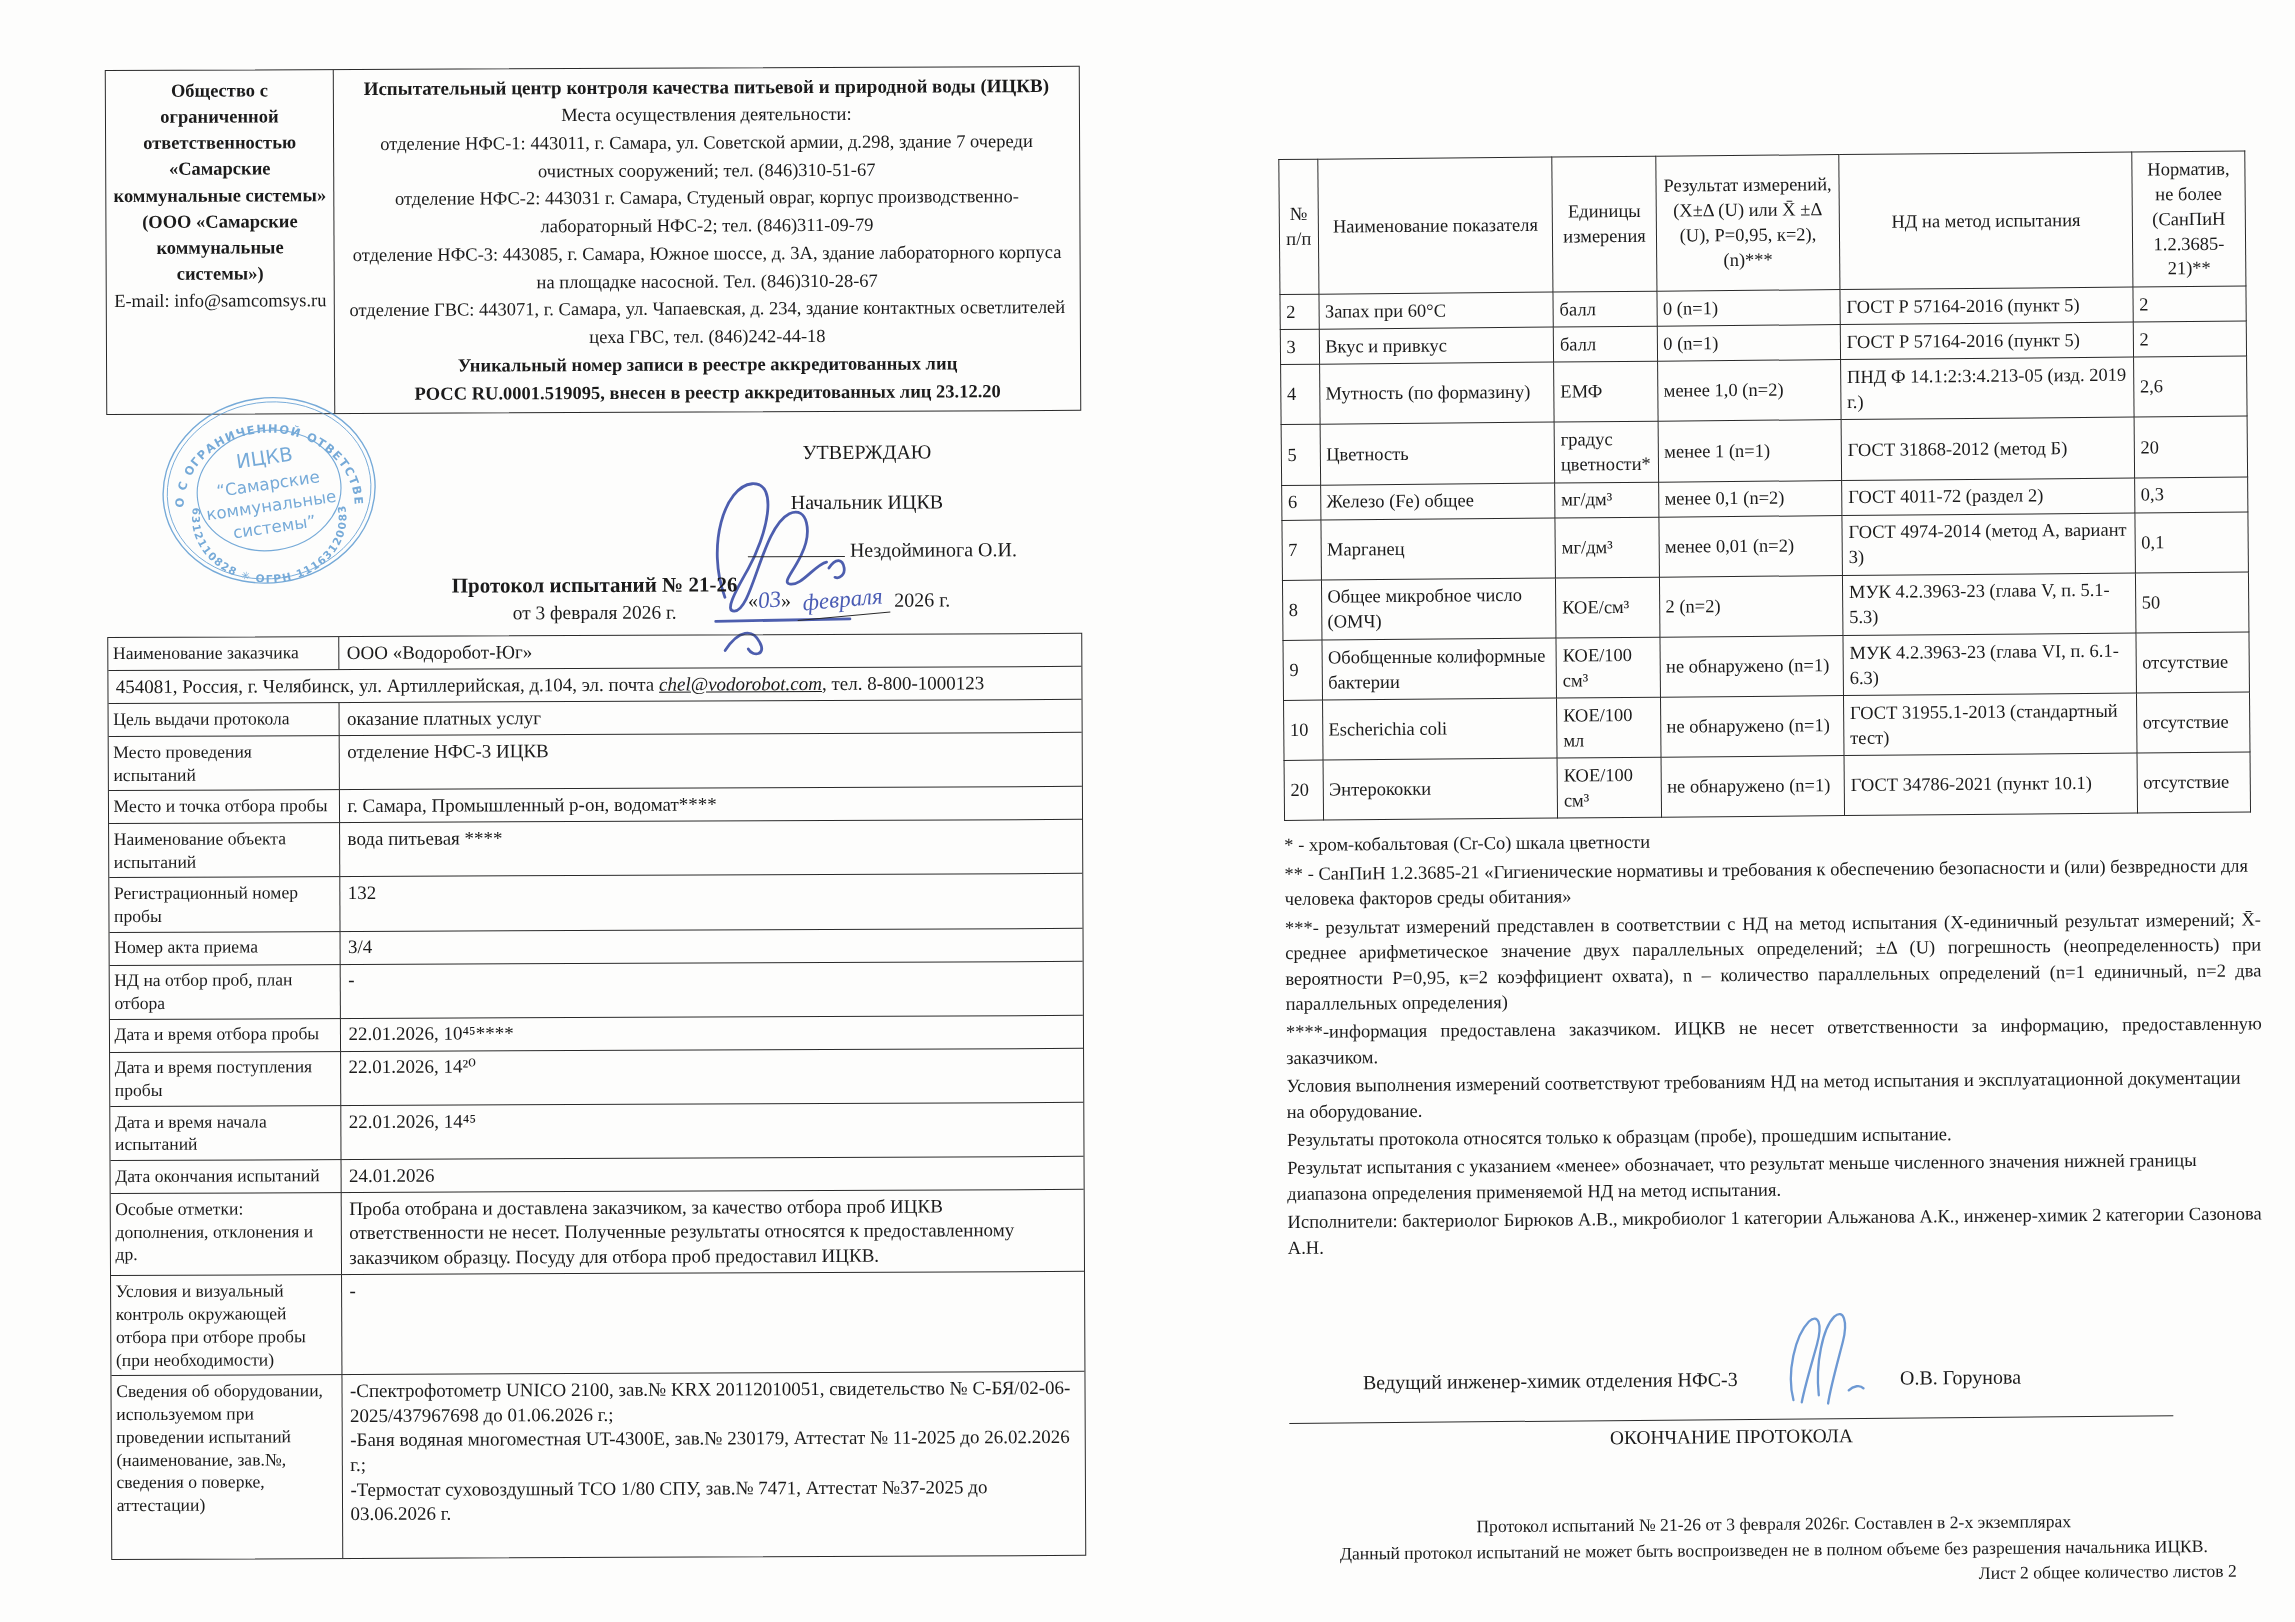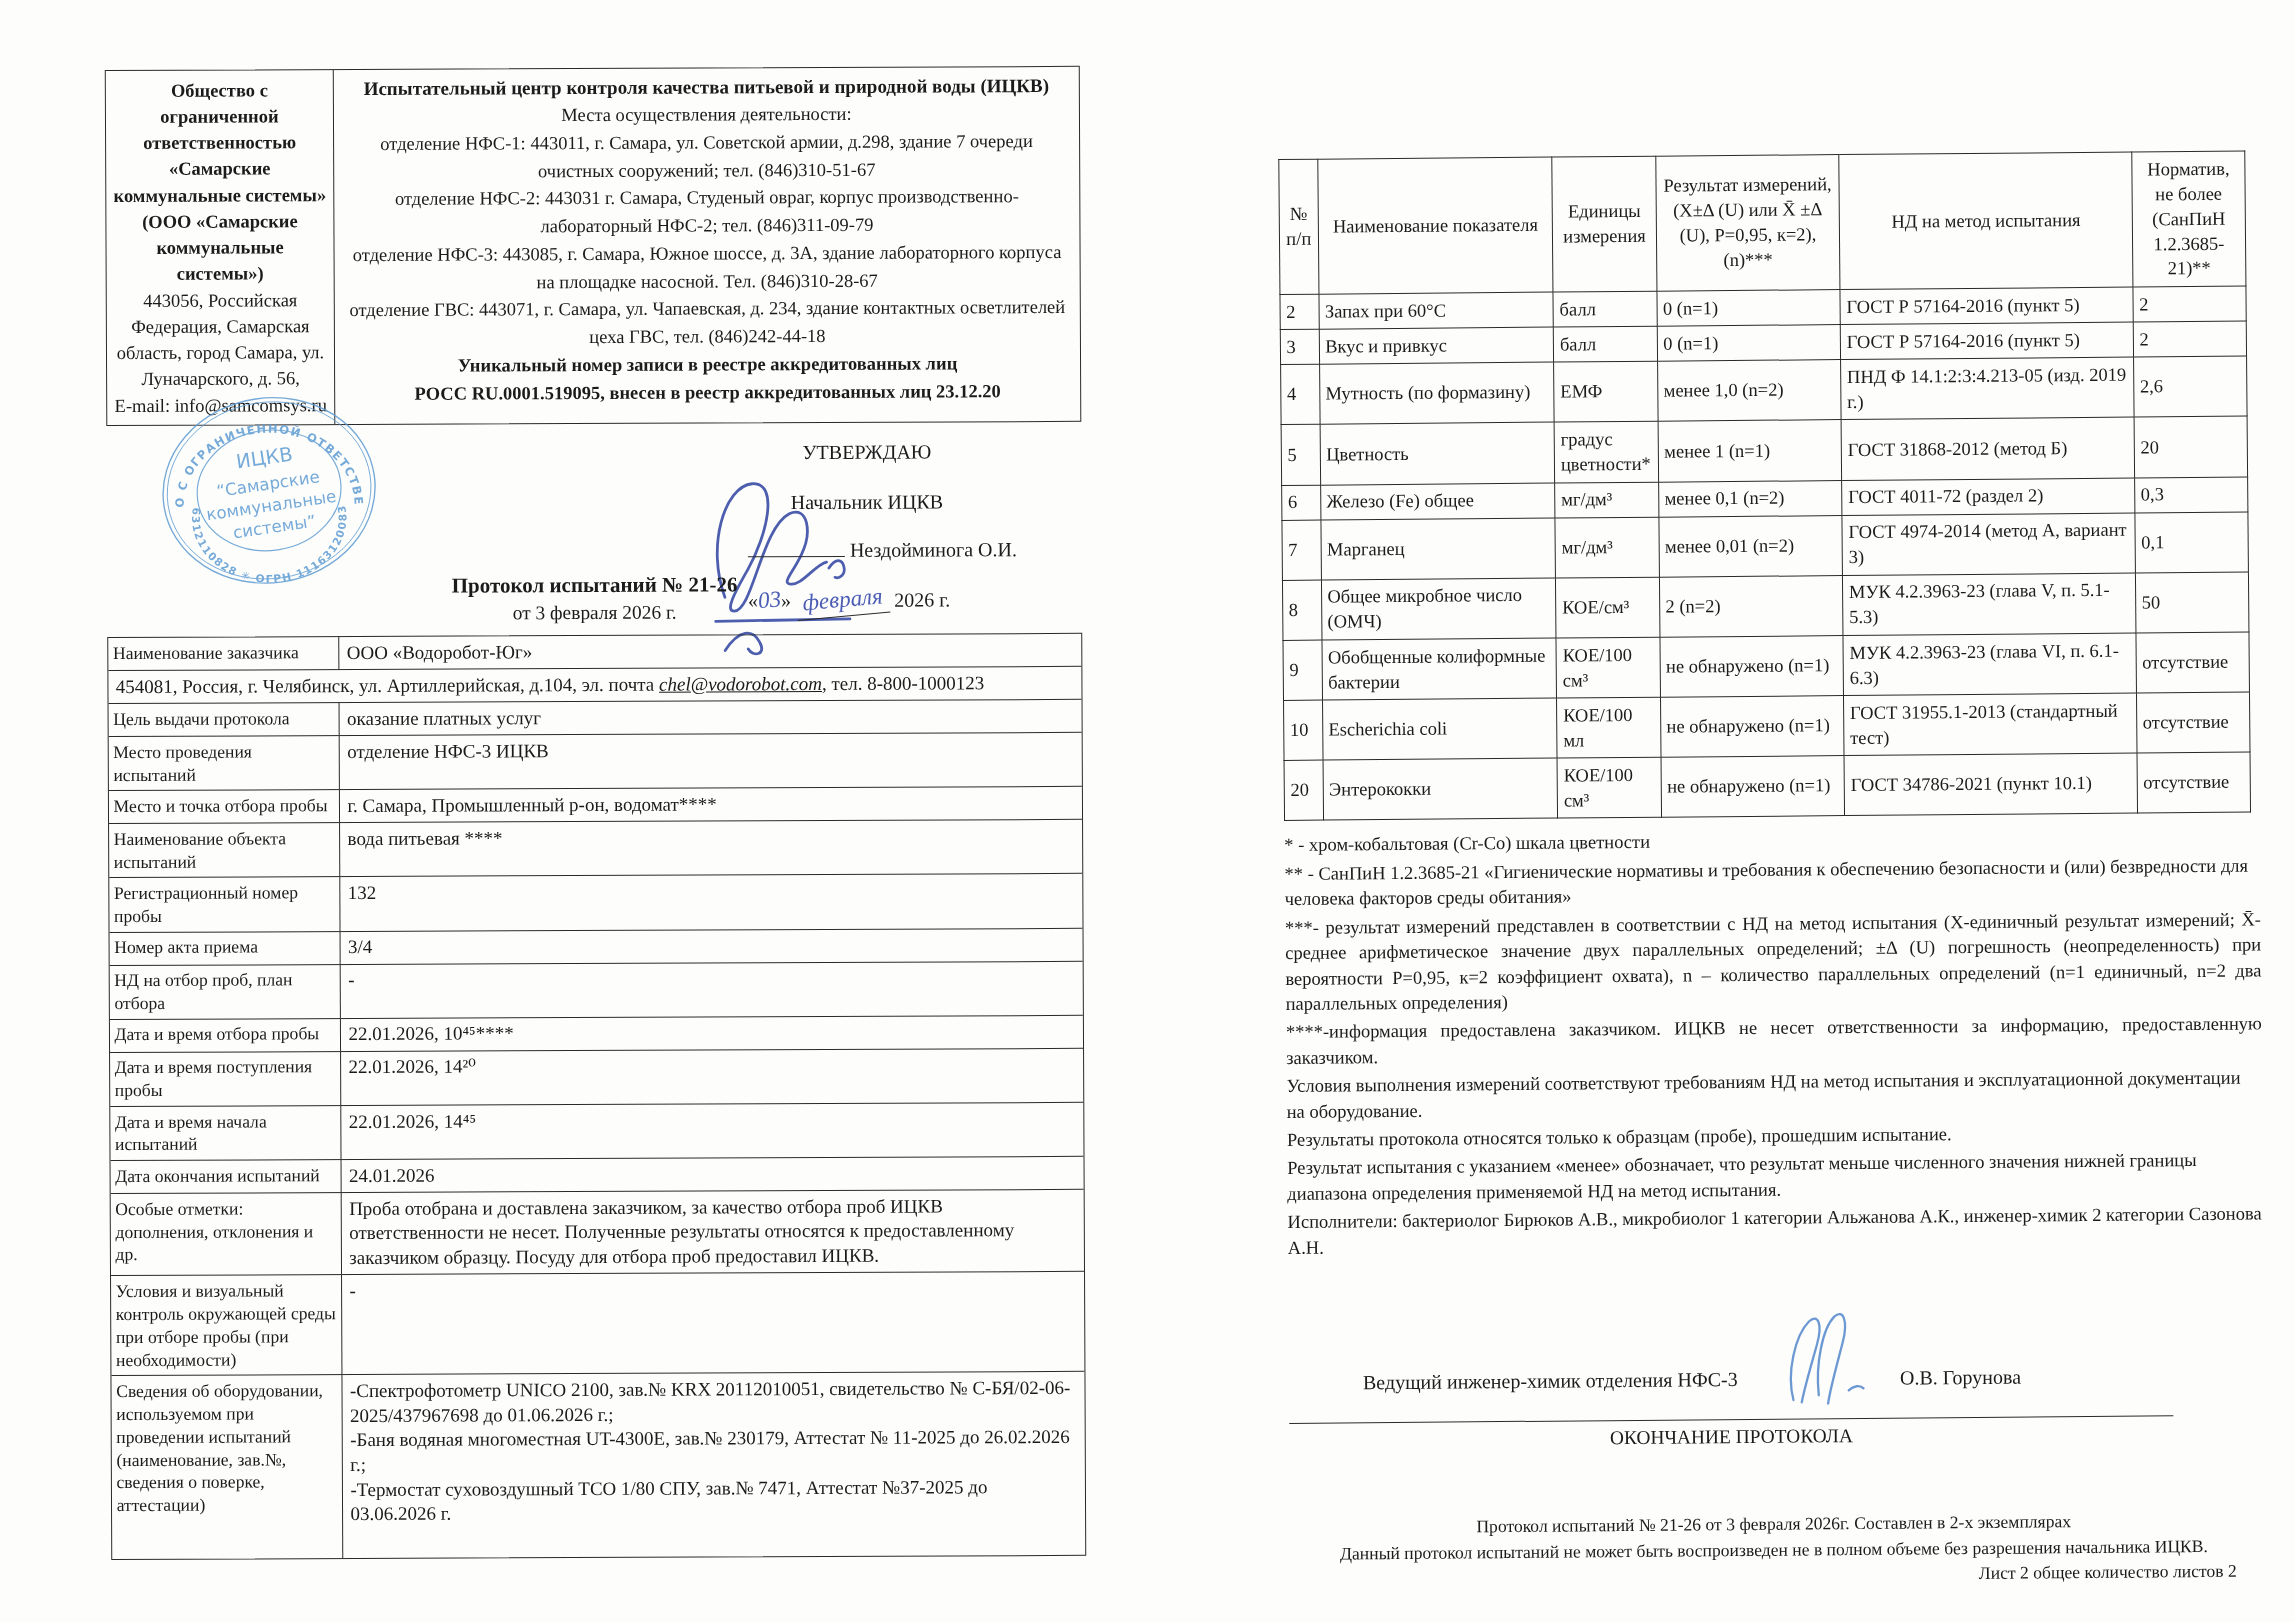--- a/index.html
+++ b/index.html
@@ -82,21 +82,20 @@
 </head>
 <body>
 
 <div id="canvas">
 
   <div class="page" id="left-page">
 
     <div id="header-table">
       <div id="company-block">
         <div id="company-name">Общество с ограниченной ответственностью «Самарские коммунальные системы» (ООО «Самарские коммунальные системы»)</div>
-        <div>443056, Российская Федерация, Самарская область, город Самара, ул. Луначарского, д. 56,</div>
         <div>E-mail: info@samcomsys.ru</div>
       </div>
       <div id="center-block">
         <div id="icqc-title">Испытательный центр контроля качества питьевой и природной воды (ИЦКВ)</div>
         <div>Места осуществления деятельности:</div>
         <div>отделение НФС-1: 443011, г. Самара, ул. Советской армии, д.298, здание 7 очереди очистных сооружений; тел. (846)310-51-67</div>
         <div>отделение НФС-2: 443031 г. Самара, Студеный овраг, корпус производственно-лабораторный НФС-2; тел. (846)311-09-79</div>
         <div>отделение НФС-3: 443085, г. Самара, Южное шоссе, д. 3А, здание лабораторного корпуса на площадке насосной. Тел. (846)310-28-67</div>
         <div>отделение ГВС: 443071, г. Самара, ул. Чапаевская, д. 234, здание контактных осветлителей цеха ГВС, тел.  (846)242-44-18</div>
         <div class="accred">Уникальный номер записи в реестре аккредитованных лиц</div>
@@ -207,21 +206,21 @@
         </div>
         <div class="drow">
           <div class="dlabel">Дата окончания испытаний</div>
           <div class="dvalue">24.01.2026</div>
         </div>
         <div class="drow">
           <div class="dlabel">Особые отметки: дополнения, отклонения и др.</div>
           <div class="dvalue">Проба отобрана и доставлена заказчиком, за качество отбора проб ИЦКВ ответственности не несет. Полученные результаты относятся к предоставленному заказчиком образцу. Посуду для отбора проб предоставил ИЦКВ.</div>
         </div>
         <div class="drow">
-          <div class="dlabel">Условия и визуальный контроль окружающей среды при отборе пробы (при необходимости)</div>
+          <div class="dlabel">Условия и визуальный контроль окружающей отбора при отборе пробы (при необходимости)</div>
           <div class="dvalue">-</div>
         </div>
         <div class="drow">
           <div class="dlabel minh-equip">Сведения об оборудовании, используемом при проведении испытаний (наименование, зав.№, сведения о поверке, аттестации)</div>
           <div class="dvalue minh-equip">-Спектрофотометр UNICO 2100, зав.№ KRX 20112010051, свидетельство № С-БЯ/02-06-2025/437967698 до 01.06.2026 г.;
 -Баня водяная многоместная UT-4300E, зав.№ 230179,  Аттестат № 11-2025 до 26.02.2026 г.;
 -Термостат суховоздушный ТСО 1/80 СПУ, зав.№ 7471, Аттестат №37-2025 до 03.06.2026 г.</div>
         </div>
       </div>
 

